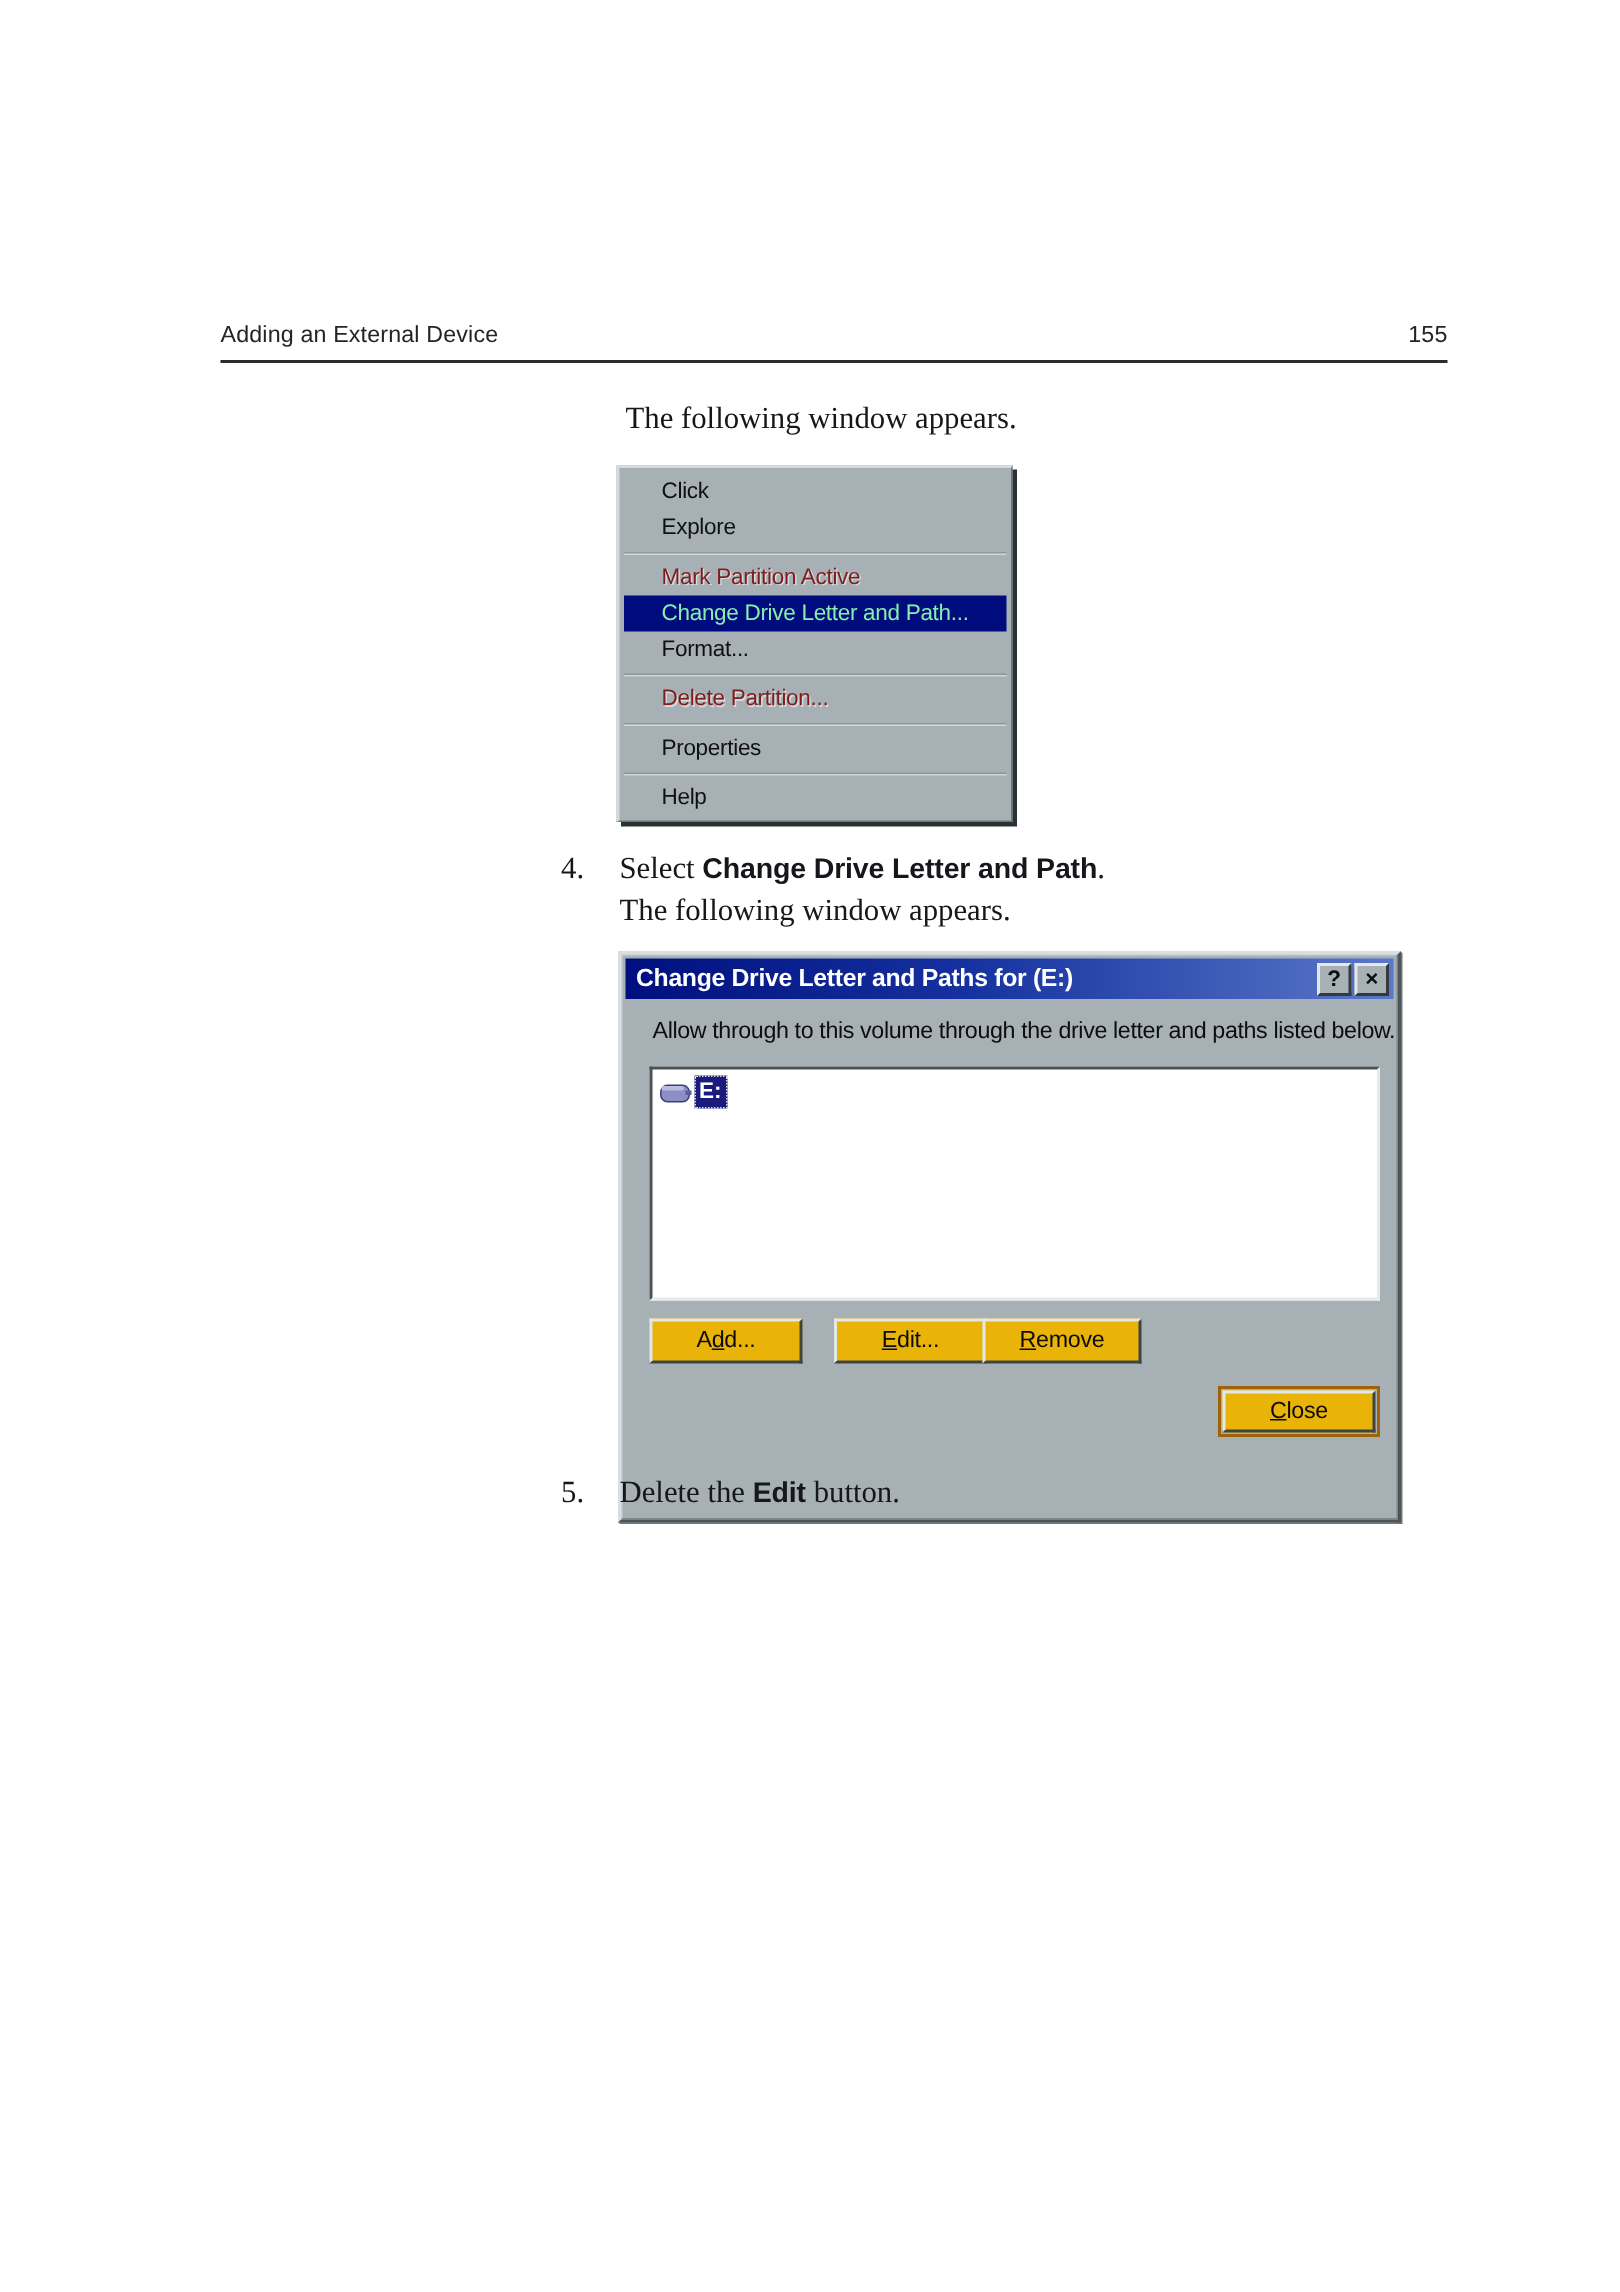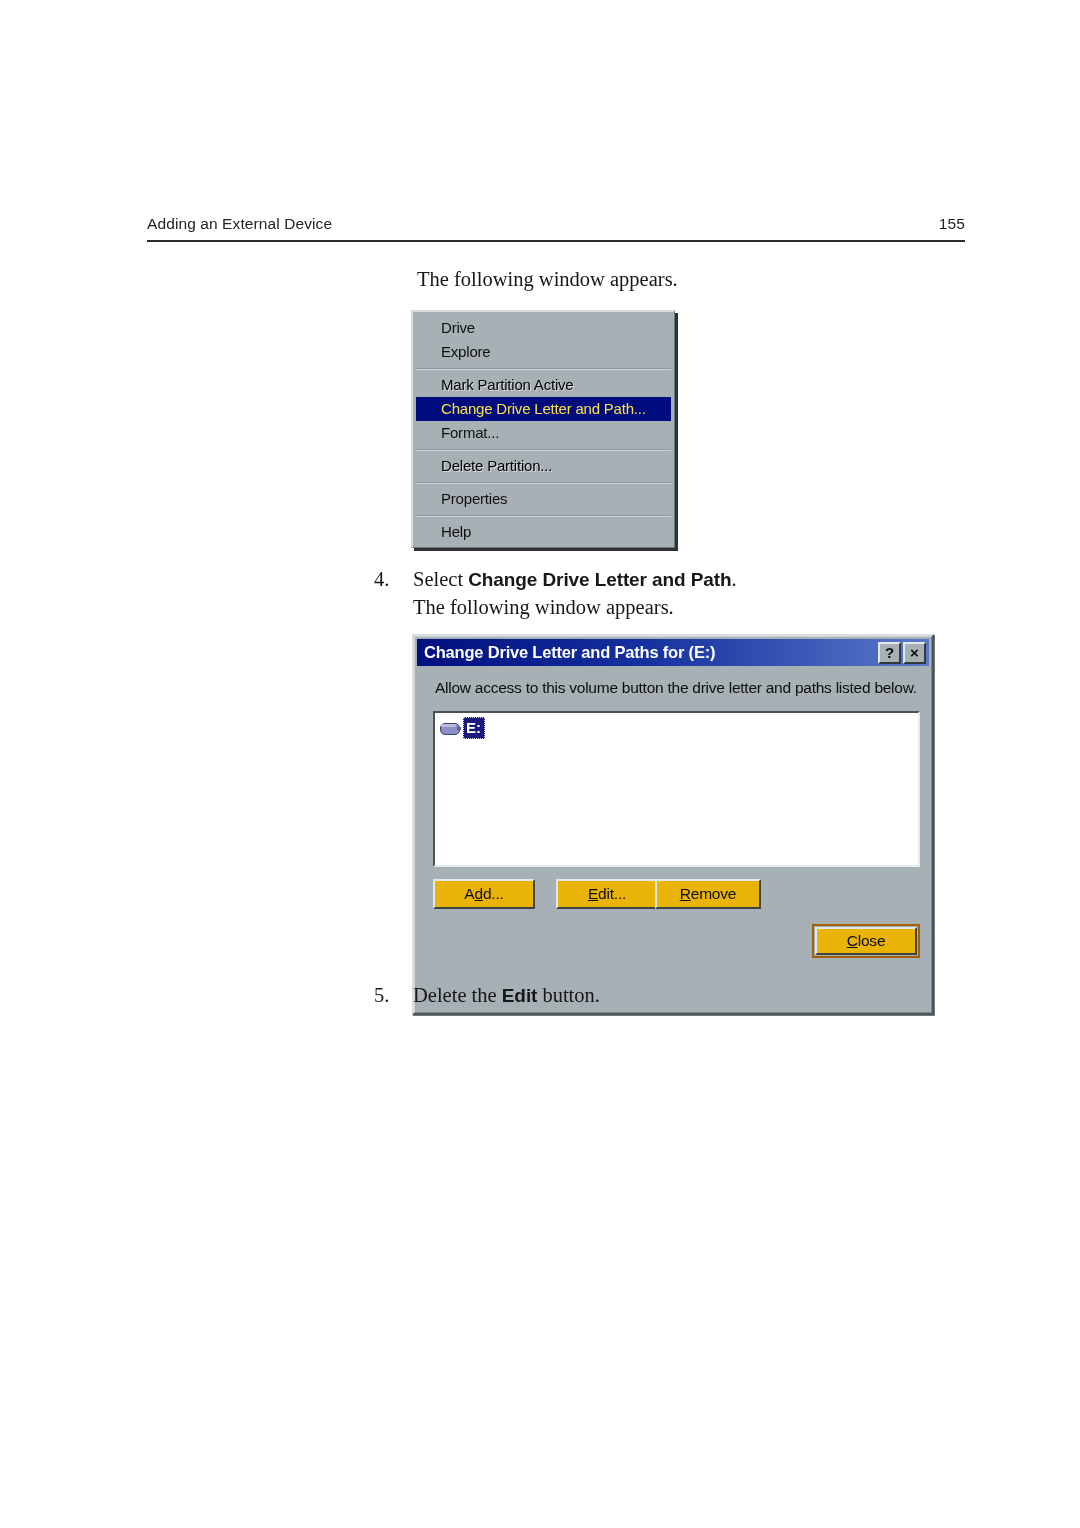--- a/index.html
+++ b/index.html
@@ -97,26 +97,26 @@
     padding: 4px 0 3px 0;
   }
   .ctx-item {
     padding: 2px 10px 3px 28px;
     line-height: 19px;
     color: #101010;
     white-space: nowrap;
     letter-spacing: -0.2px;
   }
   .ctx-item.disabled {
-    color: #000000;
+    color: #7f1d1d;
     text-shadow: 1px 1px 0 #d6dbde;
   }
   .ctx-item.selected {
     background: #000b7d;
-    color: #fde047;
+    color: #86efac;
     text-shadow: none;
     margin: 0 3px;
     padding-left: 25px;
   }
   .ctx-sep {
     height: 0;
     margin: 4px 3px 3px 3px;
     border-top: 1px solid #8e9699;
     border-bottom: 1px solid #cfd5d8;
   }
@@ -302,21 +302,21 @@
 
 <div class="page-header">
   <span>Adding an External Device</span>
   <span>155</span>
   <span class="rule"></span>
 </div>
 
 <div class="body-line" style="left:417px; top:268px;">The following window appears.</div>
 
 <div class="ctx-menu">
-  <div class="ctx-item">Drive</div>
+  <div class="ctx-item">Click</div>
   <div class="ctx-item">Explore</div>
   <div class="ctx-sep"></div>
   <div class="ctx-item disabled">Mark Partition Active</div>
   <div class="ctx-item selected">Change Drive Letter and Path...</div>
   <div class="ctx-item">Format...</div>
   <div class="ctx-sep"></div>
   <div class="ctx-item disabled">Delete Partition...</div>
   <div class="ctx-sep"></div>
   <div class="ctx-item">Properties</div>
   <div class="ctx-sep"></div>
@@ -331,21 +331,21 @@
 
 <div class="dlg">
   <div class="dlg-inner"></div>
 
   <div class="titlebar">
     <span class="title-text">Change Drive Letter and Paths for  (E:)</span>
     <span class="tb-btn">?</span>
     <span class="tb-btn">×</span>
   </div>
 
-  <div class="dlg-instruction">Allow access to this volume button the drive letter and paths listed below.</div>
+  <div class="dlg-instruction">Allow through to this volume through the drive letter and paths listed below.</div>
 
   <div class="listbox">
     <div class="lb-item">
       <span class="drive-icon">
         <span class="body"></span>
           <span class="top"></span>
           <span class="plug"></span>
       </span>
       <span class="lb-label">E:</span>
     </div>

